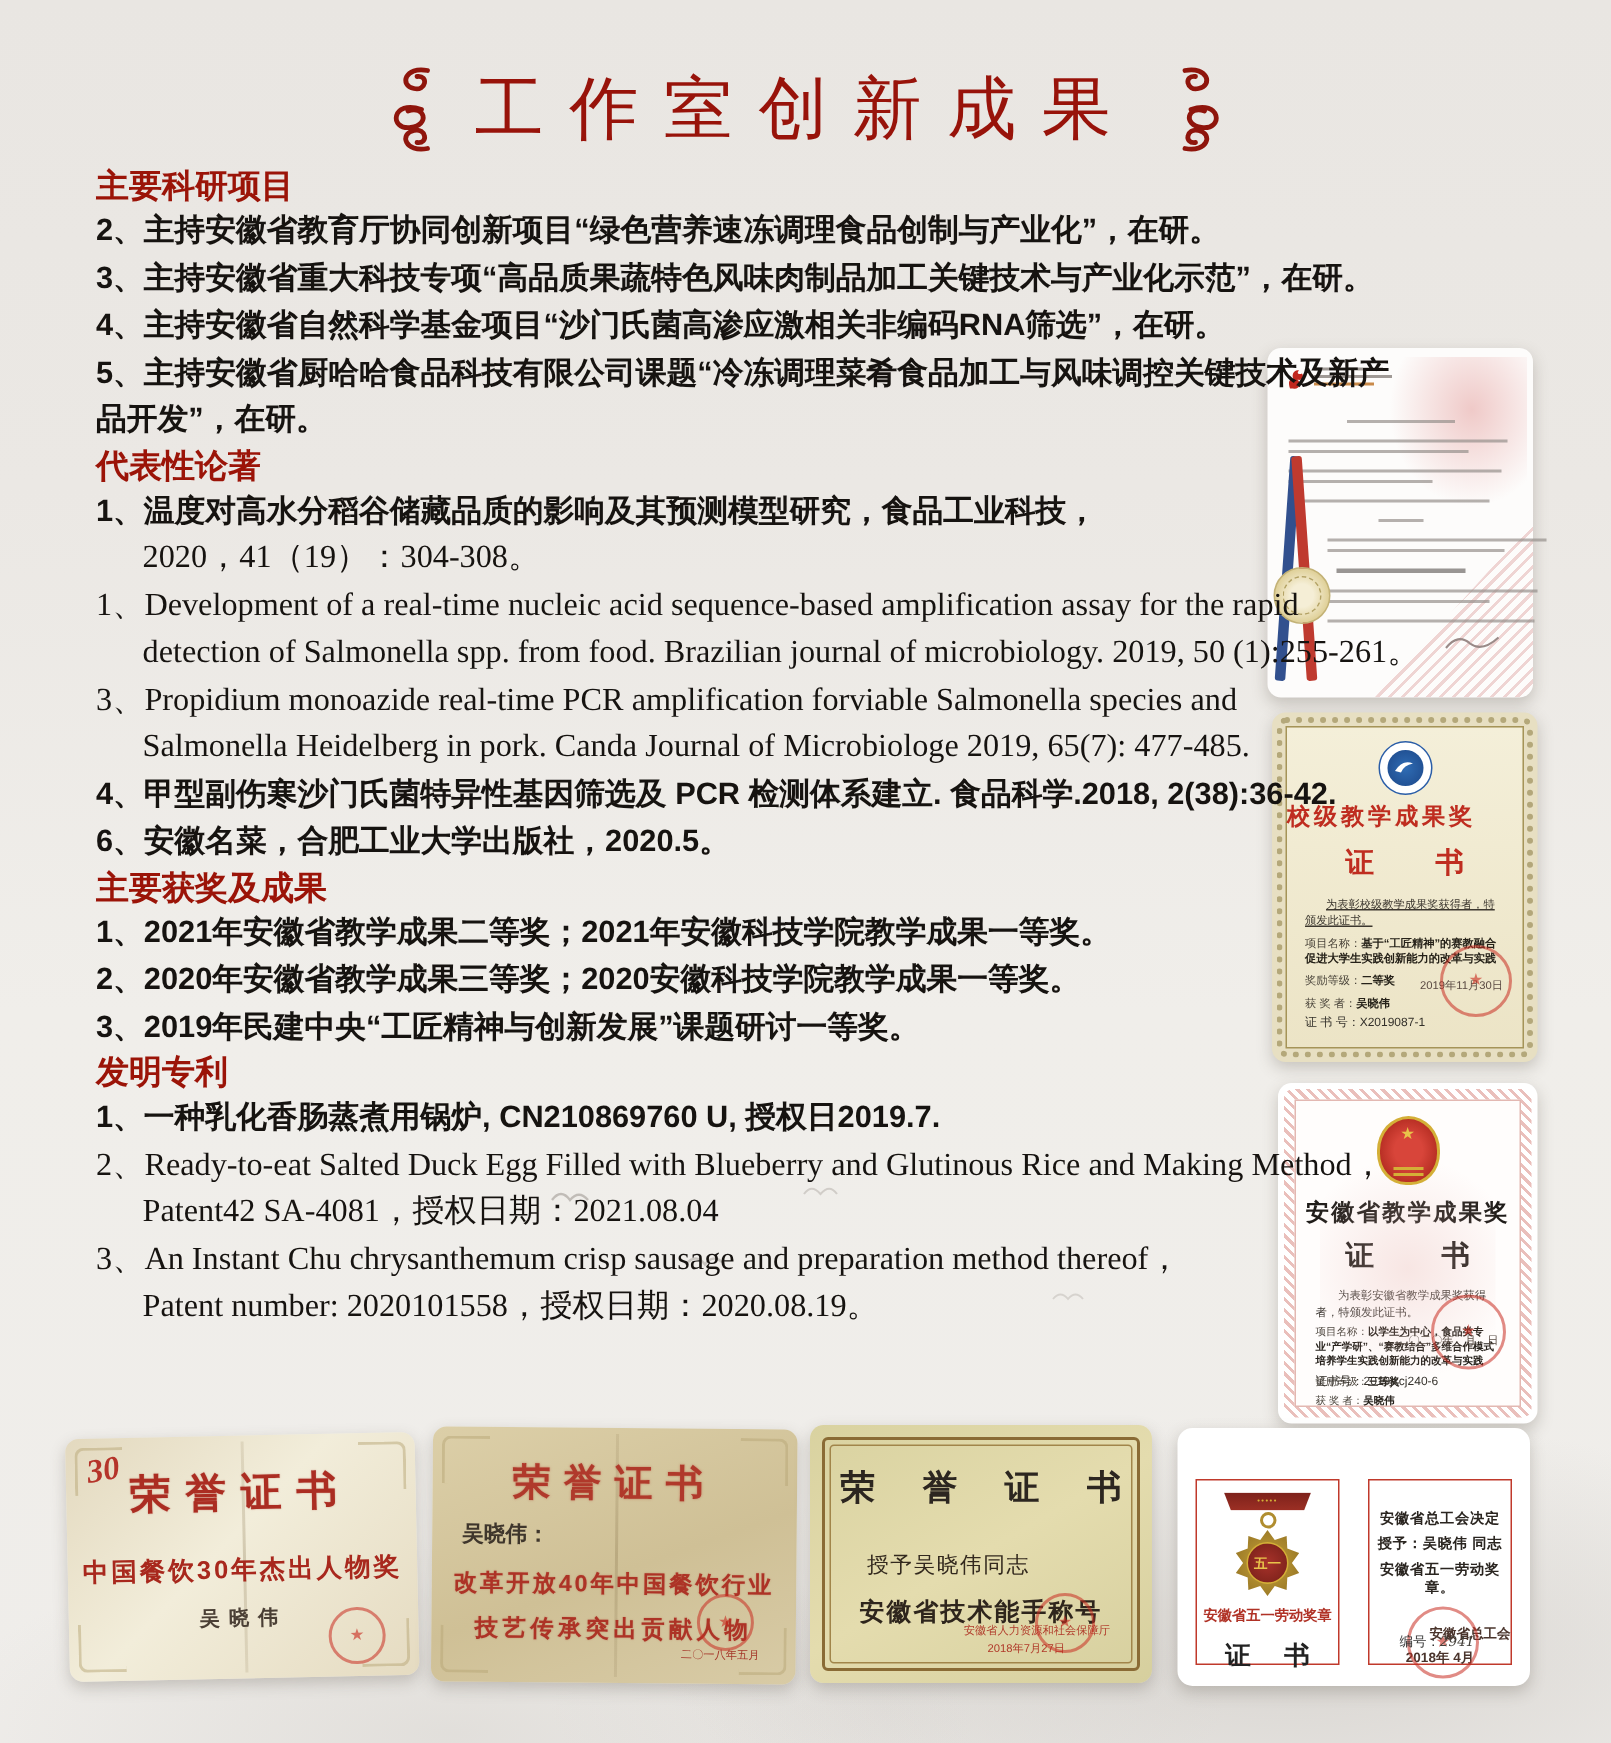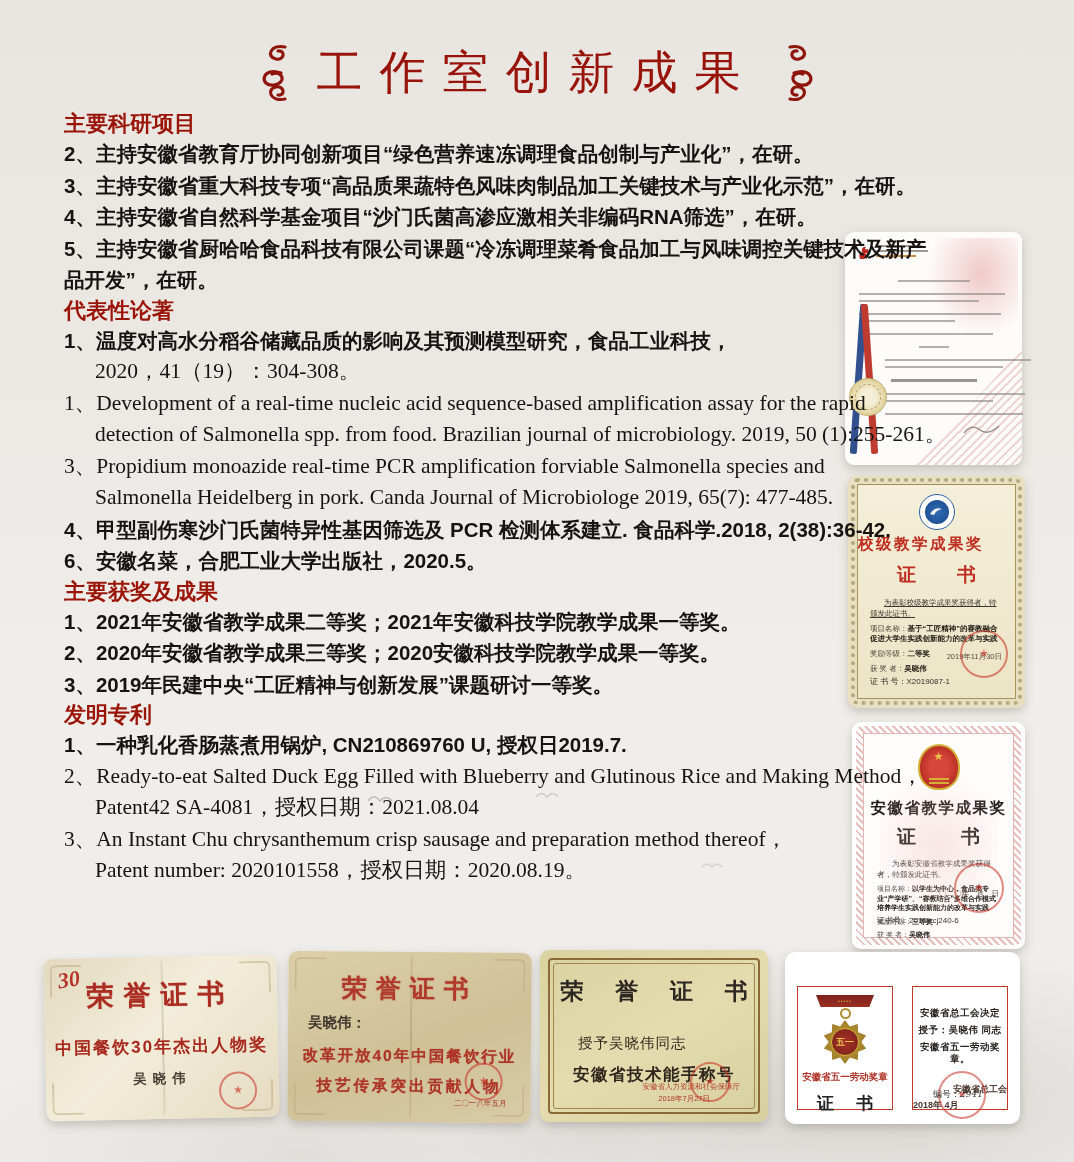--- a/index.html
+++ b/index.html
@@ -137,21 +137,21 @@
     clip-path:polygon(50% 0,61% 15%,79% 9%,80% 28%,98% 35%,87% 50%,98% 65%,80% 72%,79% 91%,61% 85%,50% 100%,39% 85%,21% 91%,20% 72%,2% 65%,13% 50%,2% 35%,20% 28%,21% 9%,39% 15%);}
   .md-core{position:absolute;inset:8px;border-radius:50%;background:radial-gradient(#a8322a,#741f18);
     border:1.5px solid #d4af37;display:flex;align-items:center;justify-content:center;
     color:#e8c34a;font-size:9px;font-weight:700;}
   .md-l1{margin-top:7px;text-align:center;color:#b03226;font-size:9.5px;font-weight:700;}
   .md-l2{margin-top:8px;text-align:center;color:#222;font-size:17px;font-weight:700;letter-spacing:9px;
     text-indent:9px;font-family:"Liberation Serif","DejaVu Serif",serif;}
   .md-r{font-size:9.5px;line-height:12px;color:#2a2520;font-weight:600;text-align:center;letter-spacing:.5px;}
   .md-r1{margin-top:20px;} .md-r2{margin-top:5px;} .md-r3{margin-top:5px;}
   .md-org{position:absolute;left:0;right:0;top:96px;text-align:right;font-size:9px;color:#4a342c;font-weight:600;}
-  .md-date{position:absolute;left:0;right:0;top:112px;font-size:9px;color:#4a342c;font-weight:600;}
+  .md-date{position:absolute;left:0;right:0;top:112px;text-align:center;font-size:9px;color:#4a342c;font-weight:600;}
   .md-no{position:absolute;left:8px;bottom:8px;font-size:9px;color:#333;padding-left:12px;}
   .md-no i{font-family:"DejaVu Serif",serif;color:#44403a;}
 </style>
 </head>
 <body>
 
 <div class="page">
   <div class="mist"></div>
 
   <span class="bird" style="left:366px;top:790px;"><svg width="28" height="12">

